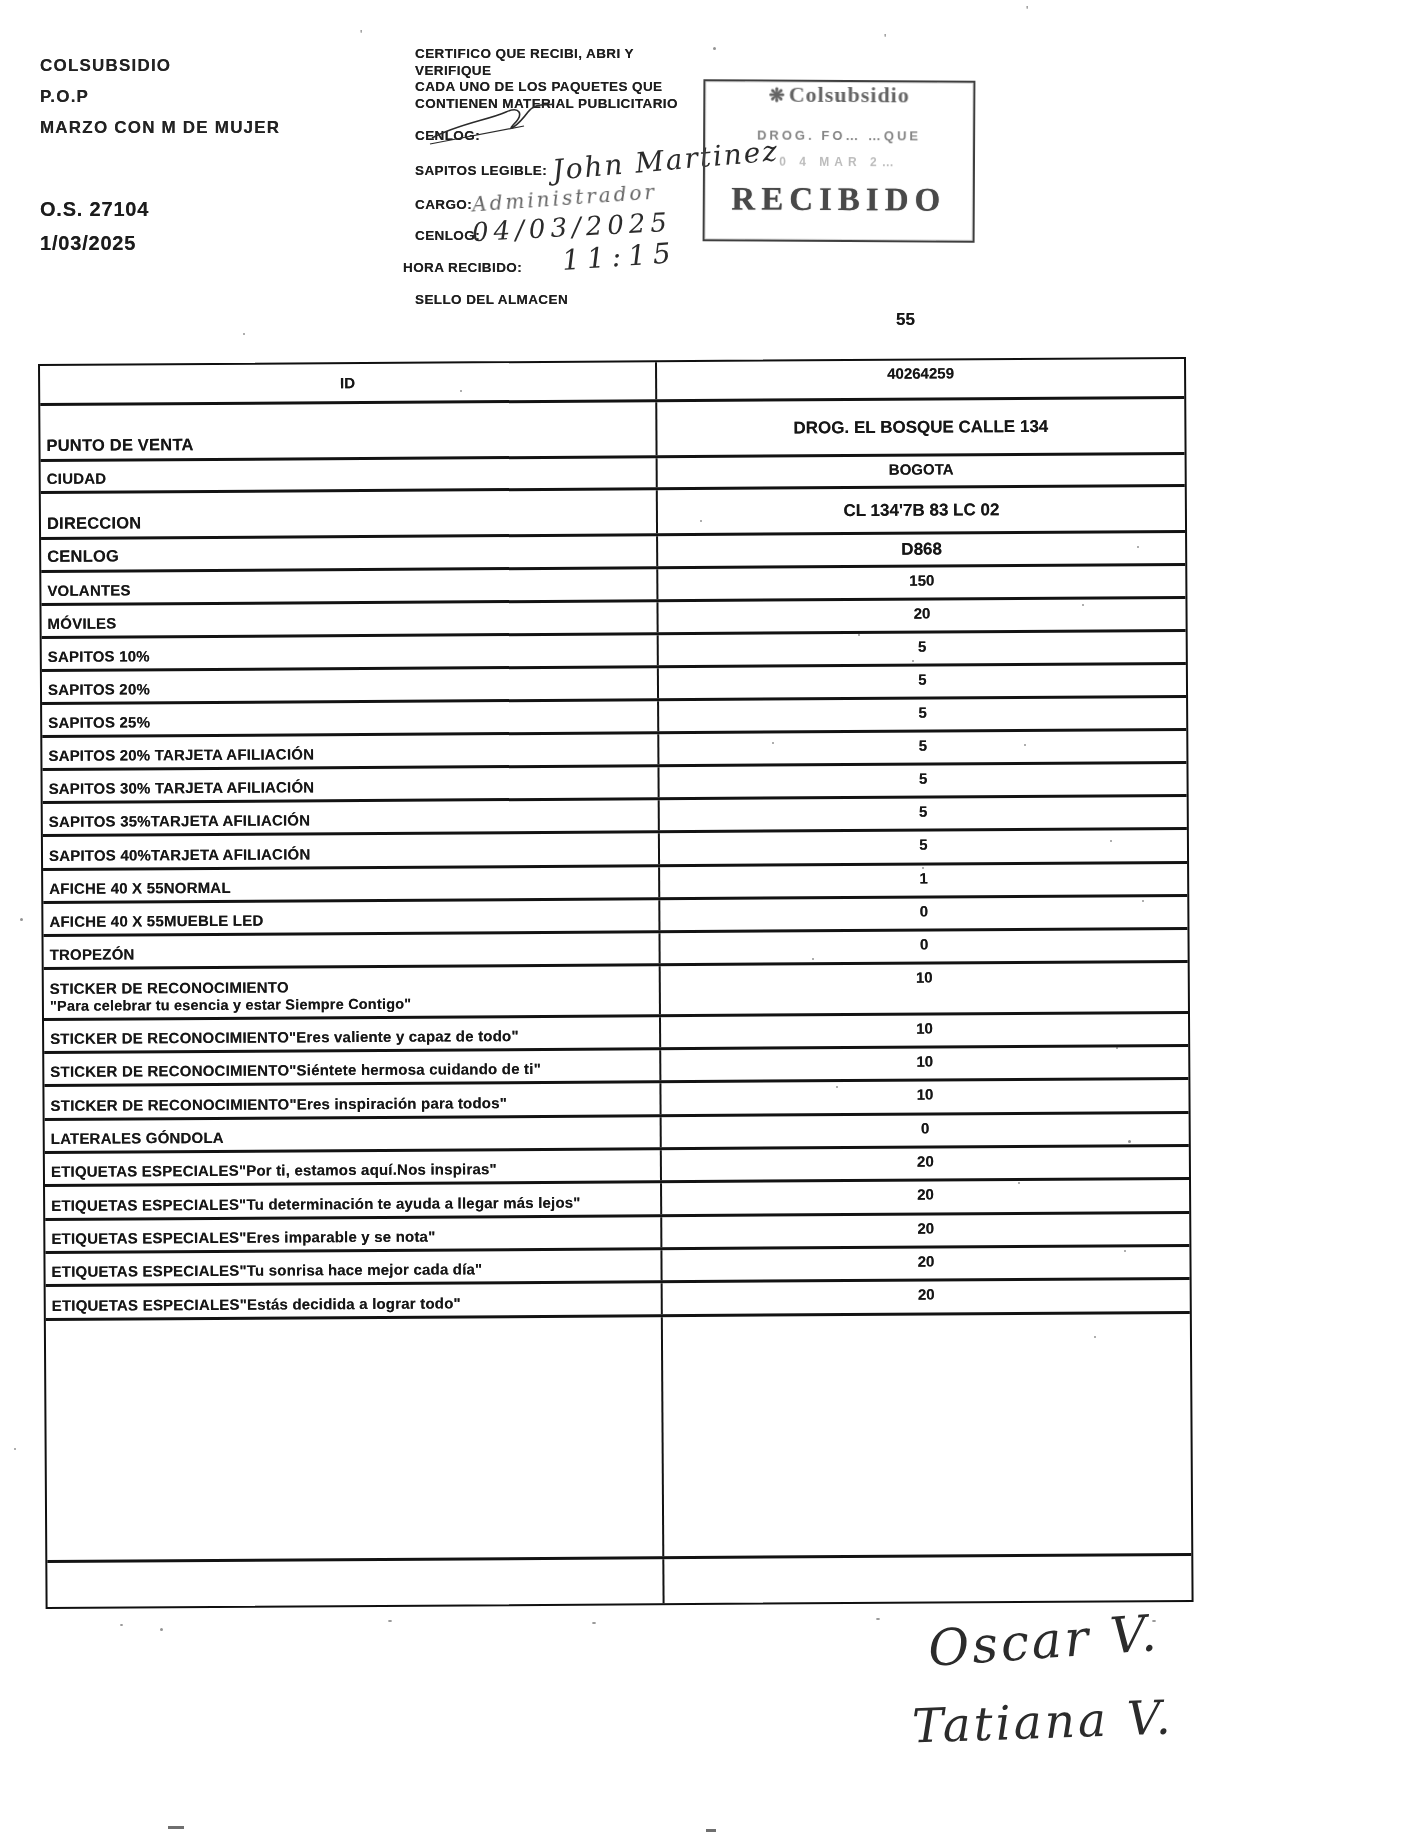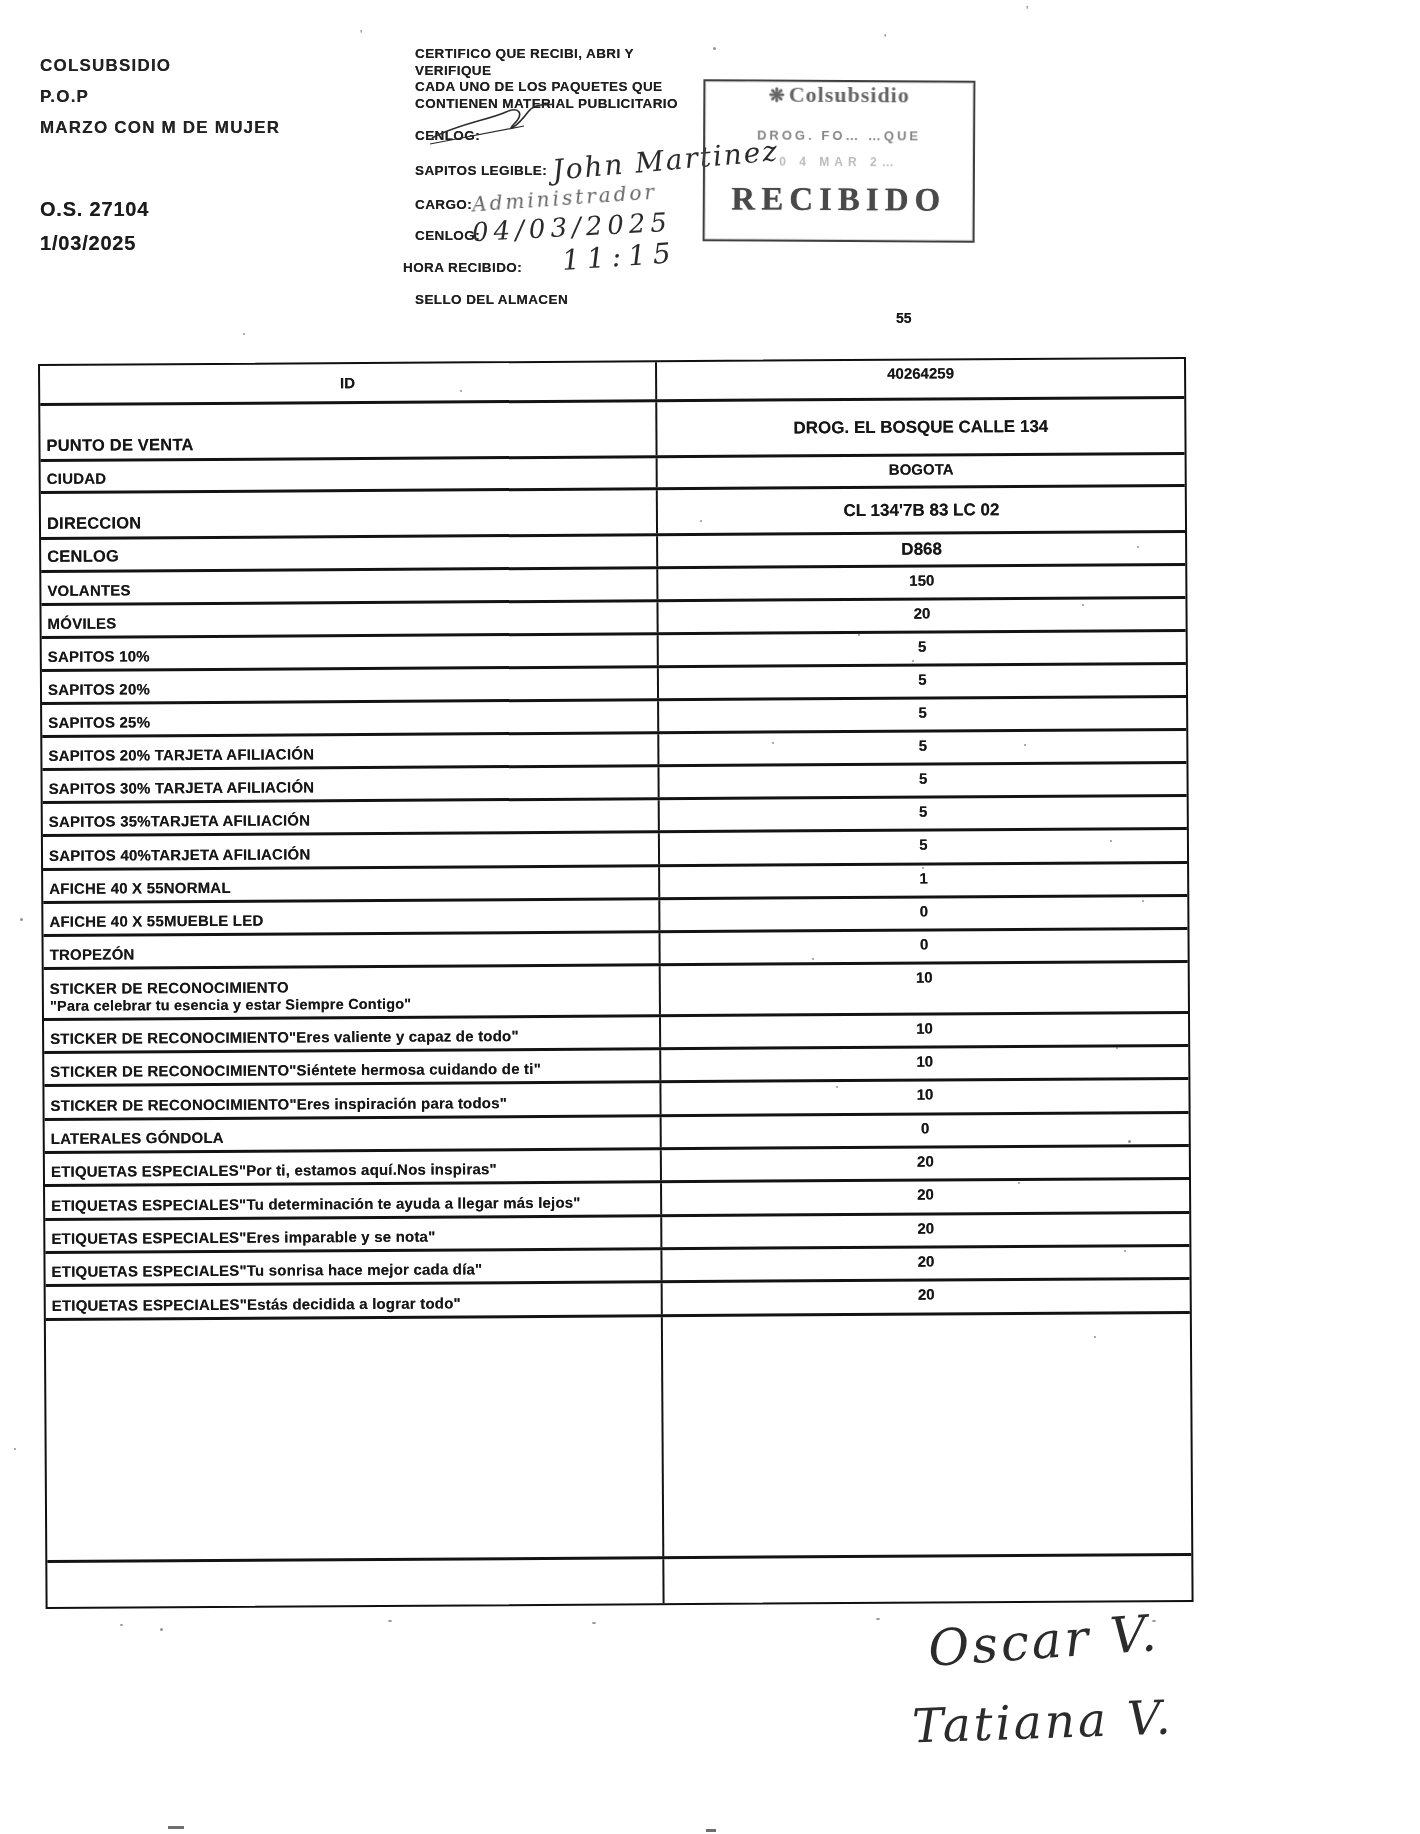--- a/index.html
+++ b/index.html
@@ -44,21 +44,21 @@
          font-family:"Liberation Serif",serif;}
   .stamp-brand .fl{font-size:19px;margin-right:3px;}
   .stamp-line{margin-top:20px;font-size:13px;font-weight:700;letter-spacing:3px;
          color:#555;opacity:.72;filter:blur(.3px);}
   .stamp-date{margin-top:12px;font-size:12px;font-weight:700;letter-spacing:5px;
          color:#6a6a6a;opacity:.45;filter:blur(.5px);}
   .stamp-recibido{margin-top:12px;font-size:33px;font-weight:700;letter-spacing:6px;
          color:#3a3a3a;font-family:"Liberation Serif",serif;opacity:.92;
          text-shadow:0 0 1px #6a6a6a;}
   
-  .pnum{position:absolute;left:896px;top:310px;font-size:14px;font-weight:600;}
+  .pnum{position:absolute;left:896px;top:310px;font-size:17px;font-weight:600;}
   
   .tbl{position:absolute;left:38px;top:364px;width:1148px;
        border:2.5px solid #101010;transform:rotate(-.35deg);transform-origin:0 0;
        box-sizing:border-box;background:#fff;}
   .tr{display:flex;border-bottom:3px solid #131313;box-sizing:border-box;}
   .tr:last-child{border-bottom:none;}
   .tc-l{width:617px;border-right:2px solid #131313;box-sizing:border-box;
         display:flex;flex-direction:column;justify-content:flex-end;
         padding:2px 6px 4px 6px;font-size:15px;font-weight:600;letter-spacing:.2px;
         text-shadow:0 0 .5px rgba(40,40,40,.75);}

